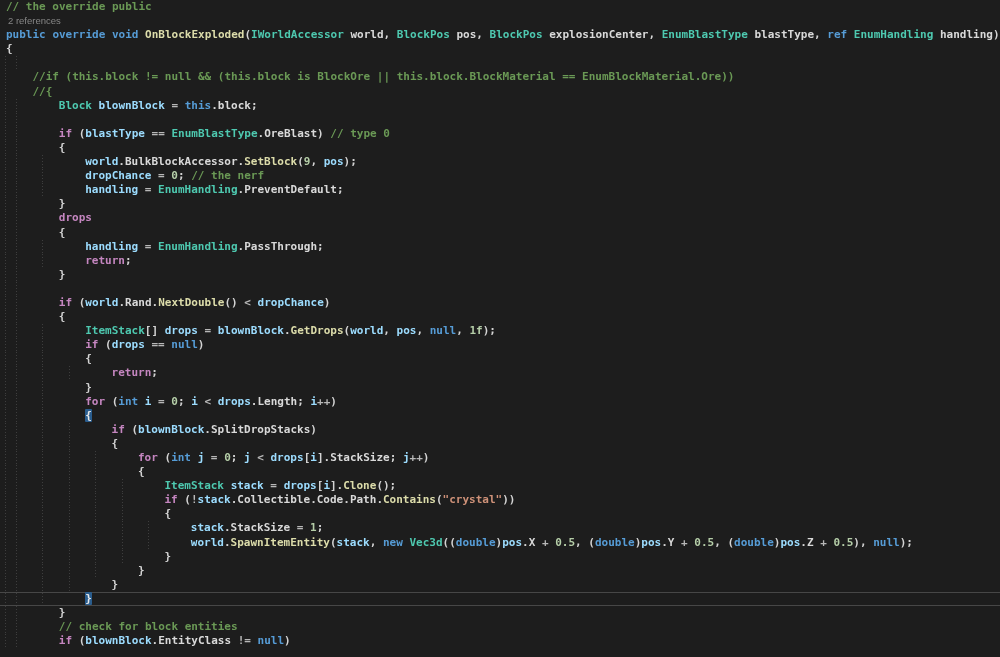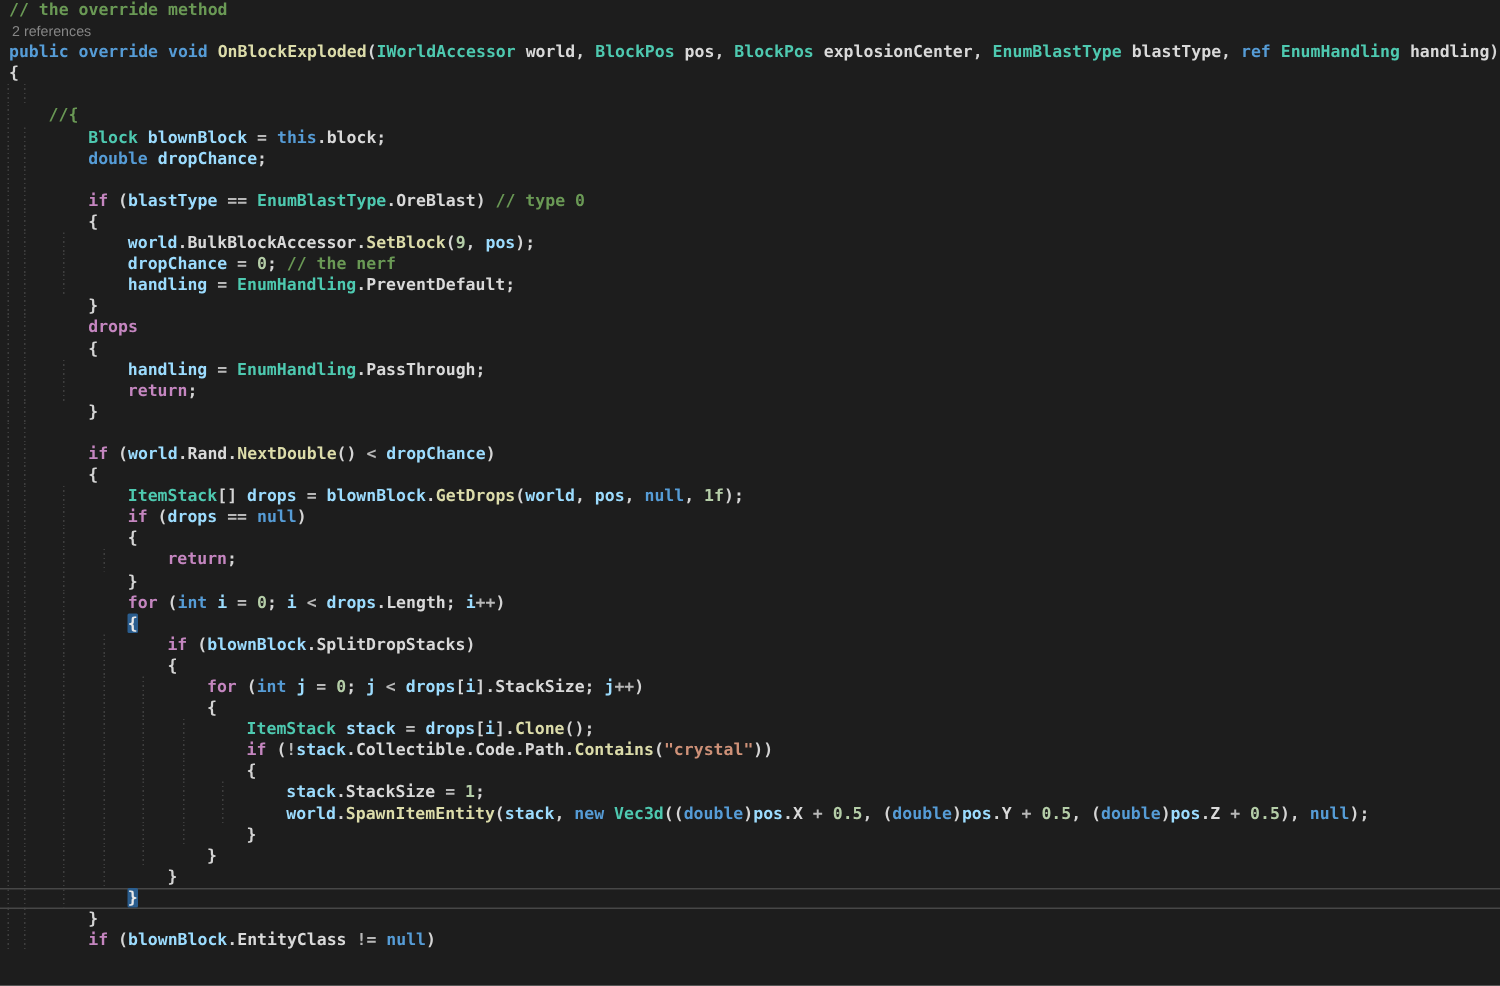--- a/index.html
+++ b/index.html
@@ -27,28 +27,28 @@
   .lens{
     font:400 9.5px/14.1px "Liberation Sans",sans-serif;
     position:relative;
   }
   .hl{border-radius:1px;}
 </style>
 </head>
 <body>
 
 <div id="editor" style="background: rgb(29, 29, 29); --cur-border: #474747; --guide: #3e3e3e;">
-    <div class="line"><span class="code-text" style="padding-left: 6px;"><span style="color: rgb(106, 153, 85);">// the override method</span></span></div>
+    <div class="line"><span class="code-text" style="padding-left: 6px;"><span style="color: rgb(106, 153, 85);">// the override public</span></span></div>
     <div class="line"><span class="code-text lens" style="padding-left: 8px; color: rgb(134, 134, 134);">2 references</span></div>
     <div class="line"><span class="code-text" style="padding-left: 6px;"><span style="color: rgb(86, 156, 214);">public</span><span style="color: rgb(212, 212, 212);"> </span><span style="color: rgb(86, 156, 214);">override</span><span style="color: rgb(212, 212, 212);"> </span><span style="color: rgb(86, 156, 214);">void</span><span style="color: rgb(212, 212, 212);"> </span><span style="color: rgb(220, 220, 170);">OnBlockExploded</span><span style="color: rgb(212, 212, 212);">(</span><span style="color: rgb(78, 201, 176);">IWorldAccessor</span><span style="color: rgb(212, 212, 212);"> </span><span style="color: rgb(217, 217, 217);">world</span><span style="color: rgb(212, 212, 212);">, </span><span style="color: rgb(78, 201, 176);">BlockPos</span><span style="color: rgb(212, 212, 212);"> </span><span style="color: rgb(217, 217, 217);">pos</span><span style="color: rgb(212, 212, 212);">, </span><span style="color: rgb(78, 201, 176);">BlockPos</span><span style="color: rgb(212, 212, 212);"> </span><span style="color: rgb(217, 217, 217);">explosionCenter</span><span style="color: rgb(212, 212, 212);">, </span><span style="color: rgb(78, 201, 176);">EnumBlastType</span><span style="color: rgb(212, 212, 212);"> </span><span style="color: rgb(217, 217, 217);">blastType</span><span style="color: rgb(212, 212, 212);">, </span><span style="color: rgb(86, 156, 214);">ref</span><span style="color: rgb(212, 212, 212);"> </span><span style="color: rgb(78, 201, 176);">EnumHandling</span><span style="color: rgb(212, 212, 212);"> </span><span style="color: rgb(217, 217, 217);">handling</span><span style="color: rgb(212, 212, 212);">)</span></span></div>
     <div class="line"><span class="code-text" style="padding-left: 6px;"><span style="color: rgb(212, 212, 212);">{</span></span></div>
     <div class="line"><span class="guide" style="left: 5px;"></span><span class="guide" style="left: 15.5px;"></span><span class="code-text" style="padding-left: 58.8px;"></span></div>
+    <div class="line"><span class="guide" style="left: 5px;"></span><span class="code-text" style="padding-left: 32.4px;"><span style="color: rgb(106, 153, 85);">//if (this.block != null &amp;&amp; (this.block is BlockOre || this.block.BlockMaterial == EnumBlockMaterial.Ore))</span></span></div>
     <div class="line"><span class="guide" style="left: 5px;"></span><span class="code-text" style="padding-left: 32.4px;"><span style="color: rgb(106, 153, 85);">//{</span></span></div>
     <div class="line"><span class="guide" style="left: 5px;"></span><span class="guide" style="left: 15.5px;"></span><span class="code-text" style="padding-left: 58.8px;"><span style="color: rgb(78, 201, 176);">Block</span><span style="color: rgb(212, 212, 212);"> </span><span style="color: rgb(156, 220, 254);">blownBlock</span><span style="color: rgb(184, 184, 184);"> = </span><span style="color: rgb(86, 156, 214);">this</span><span style="color: rgb(212, 212, 212);">.</span><span style="color: rgb(217, 217, 217);">block</span><span style="color: rgb(212, 212, 212);">;</span></span></div>
-    <div class="line"><span class="guide" style="left: 5px;"></span><span class="guide" style="left: 15.5px;"></span><span class="code-text" style="padding-left: 58.8px;"><span style="color: rgb(86, 156, 214);">double</span><span style="color: rgb(212, 212, 212);"> </span><span style="color: rgb(156, 220, 254);">dropChance</span><span style="color: rgb(212, 212, 212);">;</span></span></div>
     <div class="line"><span class="guide" style="left: 5px;"></span><span class="guide" style="left: 15.5px;"></span><span class="code-text" style="padding-left: 58.8px;"></span></div>
     <div class="line"><span class="guide" style="left: 5px;"></span><span class="guide" style="left: 15.5px;"></span><span class="code-text" style="padding-left: 58.8px;"><span style="color: rgb(197, 134, 192);">if</span><span style="color: rgb(212, 212, 212);"> (</span><span style="color: rgb(156, 220, 254);">blastType</span><span style="color: rgb(184, 184, 184);"> == </span><span style="color: rgb(78, 201, 176);">EnumBlastType</span><span style="color: rgb(212, 212, 212);">.</span><span style="color: rgb(217, 217, 217);">OreBlast</span><span style="color: rgb(212, 212, 212);">) </span><span style="color: rgb(106, 153, 85);">// type 0</span></span></div>
     <div class="line"><span class="guide" style="left: 5px;"></span><span class="guide" style="left: 15.5px;"></span><span class="code-text" style="padding-left: 58.8px;"><span style="color: rgb(212, 212, 212);">{</span></span></div>
     <div class="line"><span class="guide" style="left: 5px;"></span><span class="guide" style="left: 15.5px;"></span><span class="guide" style="left: 42px;"></span><span class="code-text" style="padding-left: 85.2px;"><span style="color: rgb(156, 220, 254);">world</span><span style="color: rgb(212, 212, 212);">.</span><span style="color: rgb(217, 217, 217);">BulkBlockAccessor</span><span style="color: rgb(212, 212, 212);">.</span><span style="color: rgb(220, 220, 170);">SetBlock</span><span style="color: rgb(212, 212, 212);">(</span><span style="color: rgb(181, 206, 168);">9</span><span style="color: rgb(212, 212, 212);">, </span><span style="color: rgb(156, 220, 254);">pos</span><span style="color: rgb(212, 212, 212);">);</span></span></div>
     <div class="line"><span class="guide" style="left: 5px;"></span><span class="guide" style="left: 15.5px;"></span><span class="guide" style="left: 42px;"></span><span class="code-text" style="padding-left: 85.2px;"><span style="color: rgb(156, 220, 254);">dropChance</span><span style="color: rgb(184, 184, 184);"> = </span><span style="color: rgb(181, 206, 168);">0</span><span style="color: rgb(212, 212, 212);">; </span><span style="color: rgb(106, 153, 85);">// the nerf</span></span></div>
     <div class="line"><span class="guide" style="left: 5px;"></span><span class="guide" style="left: 15.5px;"></span><span class="guide" style="left: 42px;"></span><span class="code-text" style="padding-left: 85.2px;"><span style="color: rgb(156, 220, 254);">handling</span><span style="color: rgb(184, 184, 184);"> = </span><span style="color: rgb(78, 201, 176);">EnumHandling</span><span style="color: rgb(212, 212, 212);">.</span><span style="color: rgb(217, 217, 217);">PreventDefault</span><span style="color: rgb(212, 212, 212);">;</span></span></div>
     <div class="line"><span class="guide" style="left: 5px;"></span><span class="guide" style="left: 15.5px;"></span><span class="code-text" style="padding-left: 58.8px;"><span style="color: rgb(212, 212, 212);">}</span></span></div>
     <div class="line"><span class="guide" style="left: 5px;"></span><span class="guide" style="left: 15.5px;"></span><span class="code-text" style="padding-left: 58.8px;"><span style="color: rgb(197, 134, 192);">drops</span></span></div>
     <div class="line"><span class="guide" style="left: 5px;"></span><span class="guide" style="left: 15.5px;"></span><span class="code-text" style="padding-left: 58.8px;"><span style="color: rgb(212, 212, 212);">{</span></span></div>
     <div class="line"><span class="guide" style="left: 5px;"></span><span class="guide" style="left: 15.5px;"></span><span class="guide" style="left: 42px;"></span><span class="code-text" style="padding-left: 85.2px;"><span style="color: rgb(156, 220, 254);">handling</span><span style="color: rgb(184, 184, 184);"> = </span><span style="color: rgb(78, 201, 176);">EnumHandling</span><span style="color: rgb(212, 212, 212);">.</span><span style="color: rgb(217, 217, 217);">PassThrough</span><span style="color: rgb(212, 212, 212);">;</span></span></div>
@@ -71,14 +71,15 @@
     <div class="line"><span class="guide" style="left: 5px;"></span><span class="guide" style="left: 15.5px;"></span><span class="guide" style="left: 42px;"></span><span class="guide" style="left: 68.5px;"></span><span class="guide" style="left: 95px;"></span><span class="guide" style="left: 121.5px;"></span><span class="code-text" style="padding-left: 164.4px;"><span style="color: rgb(78, 201, 176);">ItemStack</span><span style="color: rgb(212, 212, 212);"> </span><span style="color: rgb(156, 220, 254);">stack</span><span style="color: rgb(184, 184, 184);"> = </span><span style="color: rgb(156, 220, 254);">drops</span><span style="color: rgb(212, 212, 212);">[</span><span style="color: rgb(156, 220, 254);">i</span><span style="color: rgb(212, 212, 212);">].</span><span style="color: rgb(220, 220, 170);">Clone</span><span style="color: rgb(212, 212, 212);">();</span></span></div>
     <div class="line"><span class="guide" style="left: 5px;"></span><span class="guide" style="left: 15.5px;"></span><span class="guide" style="left: 42px;"></span><span class="guide" style="left: 68.5px;"></span><span class="guide" style="left: 95px;"></span><span class="guide" style="left: 121.5px;"></span><span class="code-text" style="padding-left: 164.4px;"><span style="color: rgb(197, 134, 192);">if</span><span style="color: rgb(212, 212, 212);"> (</span><span style="color: rgb(184, 184, 184);">!</span><span style="color: rgb(156, 220, 254);">stack</span><span style="color: rgb(212, 212, 212);">.</span><span style="color: rgb(217, 217, 217);">Collectible</span><span style="color: rgb(212, 212, 212);">.</span><span style="color: rgb(217, 217, 217);">Code</span><span style="color: rgb(212, 212, 212);">.</span><span style="color: rgb(217, 217, 217);">Path</span><span style="color: rgb(212, 212, 212);">.</span><span style="color: rgb(220, 220, 170);">Contains</span><span style="color: rgb(212, 212, 212);">(</span><span style="color: rgb(206, 145, 120);">"crystal"</span><span style="color: rgb(212, 212, 212);">))</span></span></div>
     <div class="line"><span class="guide" style="left: 5px;"></span><span class="guide" style="left: 15.5px;"></span><span class="guide" style="left: 42px;"></span><span class="guide" style="left: 68.5px;"></span><span class="guide" style="left: 95px;"></span><span class="guide" style="left: 121.5px;"></span><span class="code-text" style="padding-left: 164.4px;"><span style="color: rgb(212, 212, 212);">{</span></span></div>
     <div class="line"><span class="guide" style="left: 5px;"></span><span class="guide" style="left: 15.5px;"></span><span class="guide" style="left: 42px;"></span><span class="guide" style="left: 68.5px;"></span><span class="guide" style="left: 95px;"></span><span class="guide" style="left: 121.5px;"></span><span class="guide" style="left: 148px;"></span><span class="code-text" style="padding-left: 190.8px;"><span style="color: rgb(156, 220, 254);">stack</span><span style="color: rgb(212, 212, 212);">.</span><span style="color: rgb(217, 217, 217);">StackSize</span><span style="color: rgb(184, 184, 184);"> = </span><span style="color: rgb(181, 206, 168);">1</span><span style="color: rgb(212, 212, 212);">;</span></span></div>
     <div class="line"><span class="guide" style="left: 5px;"></span><span class="guide" style="left: 15.5px;"></span><span class="guide" style="left: 42px;"></span><span class="guide" style="left: 68.5px;"></span><span class="guide" style="left: 95px;"></span><span class="guide" style="left: 121.5px;"></span><span class="guide" style="left: 148px;"></span><span class="code-text" style="padding-left: 190.8px;"><span style="color: rgb(156, 220, 254);">world</span><span style="color: rgb(212, 212, 212);">.</span><span style="color: rgb(220, 220, 170);">SpawnItemEntity</span><span style="color: rgb(212, 212, 212);">(</span><span style="color: rgb(156, 220, 254);">stack</span><span style="color: rgb(212, 212, 212);">, </span><span style="color: rgb(86, 156, 214);">new</span><span style="color: rgb(212, 212, 212);"> </span><span style="color: rgb(78, 201, 176);">Vec3d</span><span style="color: rgb(212, 212, 212);">((</span><span style="color: rgb(86, 156, 214);">double</span><span style="color: rgb(212, 212, 212);">)</span><span style="color: rgb(156, 220, 254);">pos</span><span style="color: rgb(212, 212, 212);">.</span><span style="color: rgb(217, 217, 217);">X</span><span style="color: rgb(184, 184, 184);"> + </span><span style="color: rgb(181, 206, 168);">0.5</span><span style="color: rgb(212, 212, 212);">, (</span><span style="color: rgb(86, 156, 214);">double</span><span style="color: rgb(212, 212, 212);">)</span><span style="color: rgb(156, 220, 254);">pos</span><span style="color: rgb(212, 212, 212);">.</span><span style="color: rgb(217, 217, 217);">Y</span><span style="color: rgb(184, 184, 184);"> + </span><span style="color: rgb(181, 206, 168);">0.5</span><span style="color: rgb(212, 212, 212);">, (</span><span style="color: rgb(86, 156, 214);">double</span><span style="color: rgb(212, 212, 212);">)</span><span style="color: rgb(156, 220, 254);">pos</span><span style="color: rgb(212, 212, 212);">.</span><span style="color: rgb(217, 217, 217);">Z</span><span style="color: rgb(184, 184, 184);"> + </span><span style="color: rgb(181, 206, 168);">0.5</span><span style="color: rgb(212, 212, 212);">), </span><span style="color: rgb(86, 156, 214);">null</span><span style="color: rgb(212, 212, 212);">);</span></span></div>
     <div class="line"><span class="guide" style="left: 5px;"></span><span class="guide" style="left: 15.5px;"></span><span class="guide" style="left: 42px;"></span><span class="guide" style="left: 68.5px;"></span><span class="guide" style="left: 95px;"></span><span class="guide" style="left: 121.5px;"></span><span class="code-text" style="padding-left: 164.4px;"><span style="color: rgb(212, 212, 212);">}</span></span></div>
     <div class="line"><span class="guide" style="left: 5px;"></span><span class="guide" style="left: 15.5px;"></span><span class="guide" style="left: 42px;"></span><span class="guide" style="left: 68.5px;"></span><span class="guide" style="left: 95px;"></span><span class="code-text" style="padding-left: 138px;"><span style="color: rgb(212, 212, 212);">}</span></span></div>
     <div class="line"><span class="guide" style="left: 5px;"></span><span class="guide" style="left: 15.5px;"></span><span class="guide" style="left: 42px;"></span><span class="guide" style="left: 68.5px;"></span><span class="code-text" style="padding-left: 111.6px;"><span style="color: rgb(212, 212, 212);">}</span></span></div>
     <div class="line current"><span class="guide" style="left: 5px;"></span><span class="guide" style="left: 15.5px;"></span><span class="guide" style="left: 42px;"></span><span class="code-text" style="padding-left: 85.2px;"><span class="hl" style="color: rgb(232, 232, 232); background: rgb(42, 93, 142);">}</span></span></div>
     <div class="line"><span class="guide" style="left: 5px;"></span><span class="guide" style="left: 15.5px;"></span><span class="code-text" style="padding-left: 58.8px;"><span style="color: rgb(212, 212, 212);">}</span></span></div>
+    <div class="line"><span class="guide" style="left: 5px;"></span><span class="guide" style="left: 15.5px;"></span><span class="code-text" style="padding-left: 58.8px;"><span style="color: rgb(106, 153, 85);">// check for block entities</span></span></div>
     <div class="line"><span class="guide" style="left: 5px;"></span><span class="guide" style="left: 15.5px;"></span><span class="code-text" style="padding-left: 58.8px;"><span style="color: rgb(197, 134, 192);">if</span><span style="color: rgb(212, 212, 212);"> (</span><span style="color: rgb(156, 220, 254);">blownBlock</span><span style="color: rgb(212, 212, 212);">.</span><span style="color: rgb(217, 217, 217);">EntityClass</span><span style="color: rgb(184, 184, 184);"> != </span><span style="color: rgb(86, 156, 214);">null</span><span style="color: rgb(212, 212, 212);">)</span></span></div>
   </div>
 
 </body></html>

